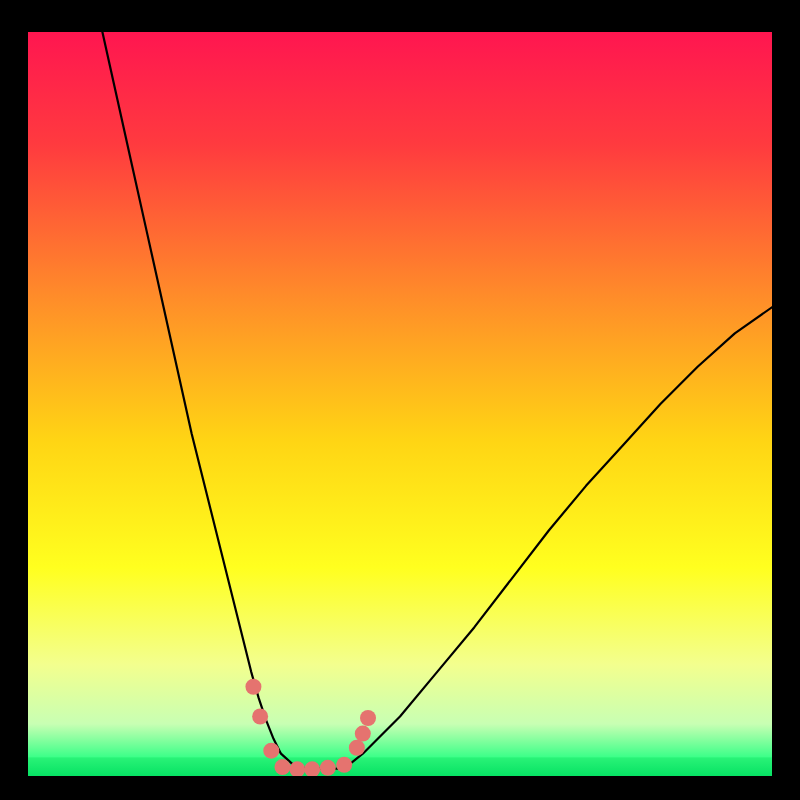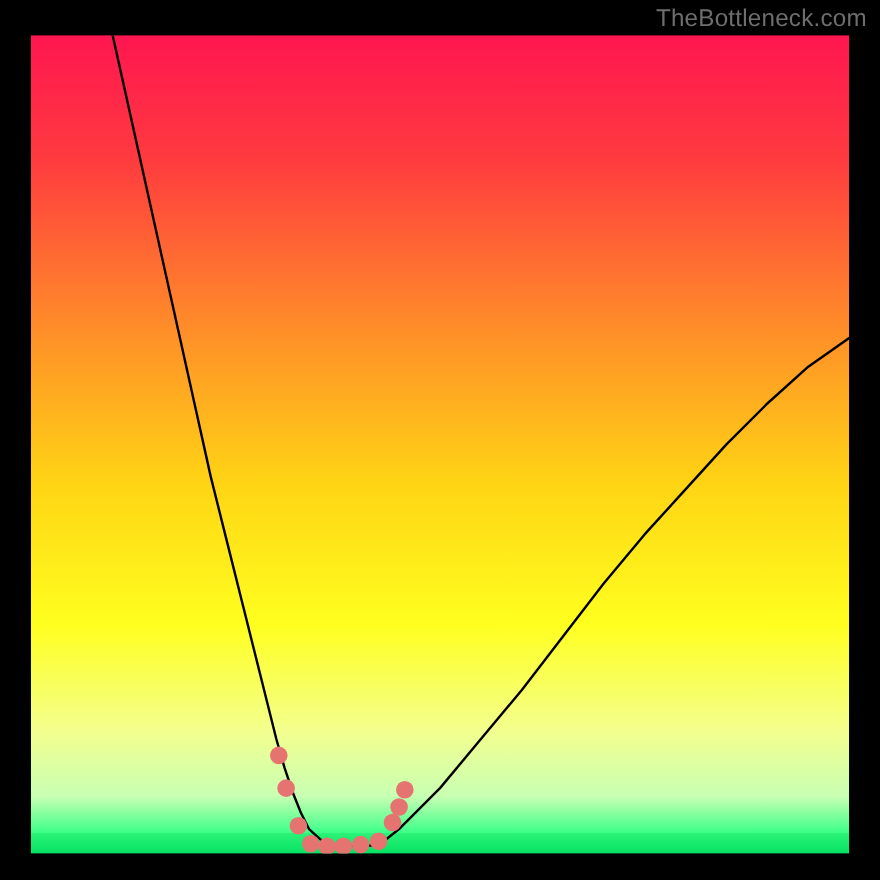--- a/index.html
+++ b/index.html
@@ -38,21 +38,20 @@
     height: 744px;
   }
   svg {
     display: block;
   }
 </style>
 </head>
 <body>
 
 <div class="frame">
-  <div class="watermark">TheBottleneck.com</div>
 
   <div class="plot-wrap">
     <svg id="plot" width="744" height="744" viewBox="0 0 744 744">
       <defs>
         <linearGradient id="bg-grad" x1="0" y1="0" x2="0" y2="1">
             <stop offset="0%" stop-color="#ff1650"></stop>
             <stop offset="15%" stop-color="#ff3a3f"></stop>
             <stop offset="35%" stop-color="#ff8a2a"></stop>
             <stop offset="55.00000000000001%" stop-color="#ffd514"></stop>
             <stop offset="72%" stop-color="#ffff1f"></stop>

